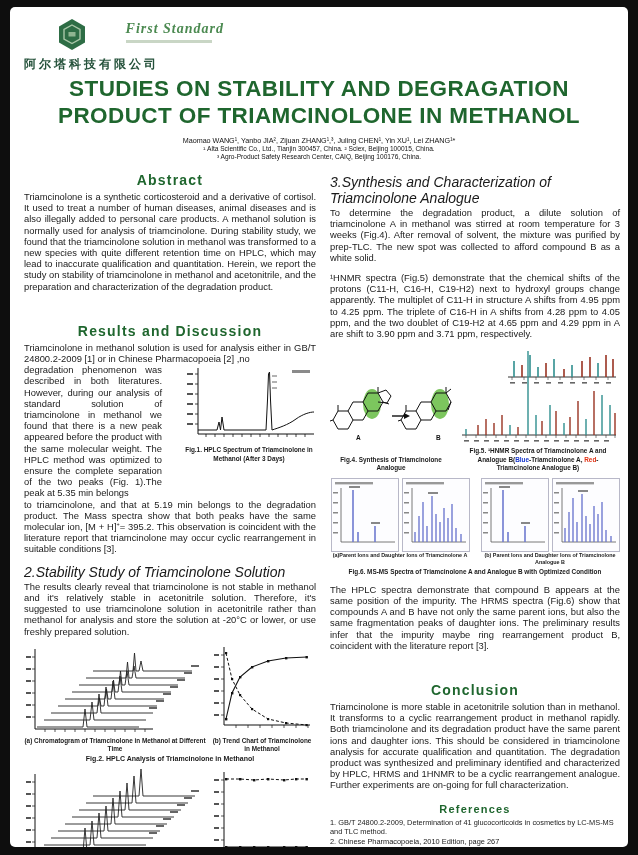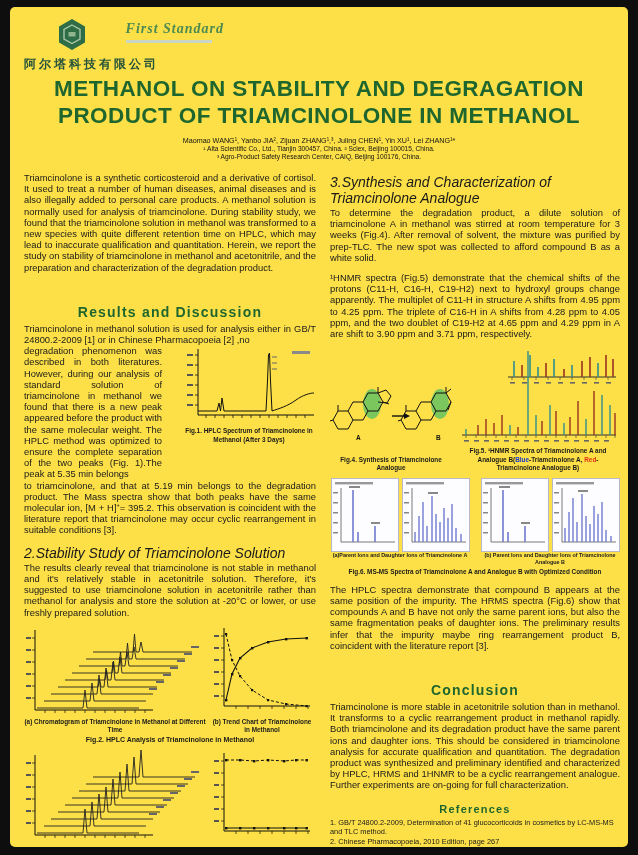--- a/index.html
+++ b/index.html
@@ -2,21 +2,21 @@
 <html><head>
 <meta charset="utf-8">
 <style>
   html,body{margin:0;padding:0;}
   body{
     width:638px;height:855px;background:#0e0e0e;position:relative;overflow:hidden;
     font-family:"Liberation Sans",sans-serif;color:#1a1a1a;
   }
   .page{
     position:absolute;left:10px;top:7px;width:618px;height:840px;
-    background:#fde047;border-radius:5px;padding:10px 14px;box-sizing:border-box;overflow:hidden;
+    background:#ffffff;border-radius:5px;padding:10px 14px;box-sizing:border-box;overflow:hidden;
   }
   
   .logo-block{display:flex;flex-direction:column;width:200px;}
   .logo-top{display:flex;align-items:flex-start;gap:6px;}
   .brand-script{font-family:"Liberation Serif",serif;font-style:italic;font-weight:bold;
     color:#4c8a51;font-size:14px;letter-spacing:1px;margin-top:4px;}
   .brand-subbar{width:86px;height:3px;background:#c9d6c5;margin-top:3px;}
   .brand-cn{font-family:"Liberation Serif",serif;font-weight:bold;color:#24513a;
     font-size:12px;letter-spacing:3px;margin-top:3px;}
   .poster-title{
@@ -71,30 +71,31 @@
       </svg>
       <div>
         <div class="brand-script">First Standard</div>
         <div class="brand-subbar"></div>
       </div>
     </div>
     <div class="brand-cn">阿尔塔科技有限公司</div>
   </div>
 
   <div class="poster-title">
-    <div>METHANOL ON STABILITY AND DEGRAGATION</div>
+    <div>STUDIES ON STABILITY AND DEGRAGATION</div>
     <div>PRODUCT OF TRIAMCINOLONE IN METHANOL</div>
   </div>
   <div class="authors">Maomao WANG¹, Yanbo JIA², Zijuan ZHANG¹,³, Juling CHEN¹, Yin XU¹, Lei ZHANG¹*</div>
   <div class="affil">¹ Alta Scientific Co., Ltd., Tianjin 300457, China.  ²  Sciex, Beijing 100015, China.</div>
   <div class="affil">³ Agro-Product Safety Research Center, CAIQ, Beijing 100176, China.</div>
 
   <div class="columns">
 
     <div class="col">
+      <h2 class="section">Abstract</h2>
       <div class="body-text">Triamcinolone is a synthetic corticosteroid and a derivative of cortisol. It used to treat a number of human diseases, animal diseases and is also illegally added to personal care products. A methanol solution is normally used for analysis of triamcinolone. During stability study, we found that the triamcinolone solution in methanol was transformed to a new species with quite different retention time on HPLC, which may lead to inaccurate qualification and quantitation. Herein, we report the study on stability of triamcinolone in methanol and acetonitrile, and the preparation and characterization of the degradation product.</div>
 
       <h2 class="section spaced">Results and Discussion</h2>
       <div class="body-text">Triamcinolone in methanol solution is used for analysis either in GB/T 24800.2-2009 [1] or in Chinese Pharmacopoeia [2] ,no</div>
 
       <div class="fig1-row">
         <div class="narrow body-text">degradation phenomenon was described in both literatures. However, during our analysis of standard solution of triamcinolone in methanol we found that there is a new peak appeared before the product with the same molecular weight. The HPLC method was optimized to ensure the complete separation of the two peaks (Fig. 1).The peak at 5.35 min belongs</div>
         <div class="fig1-box">
           <svg width="134" height="82" viewBox="0 0 134 82">
             <rect x="110" y="6" width="18" height="3" fill="#8a8a8a"></rect>

